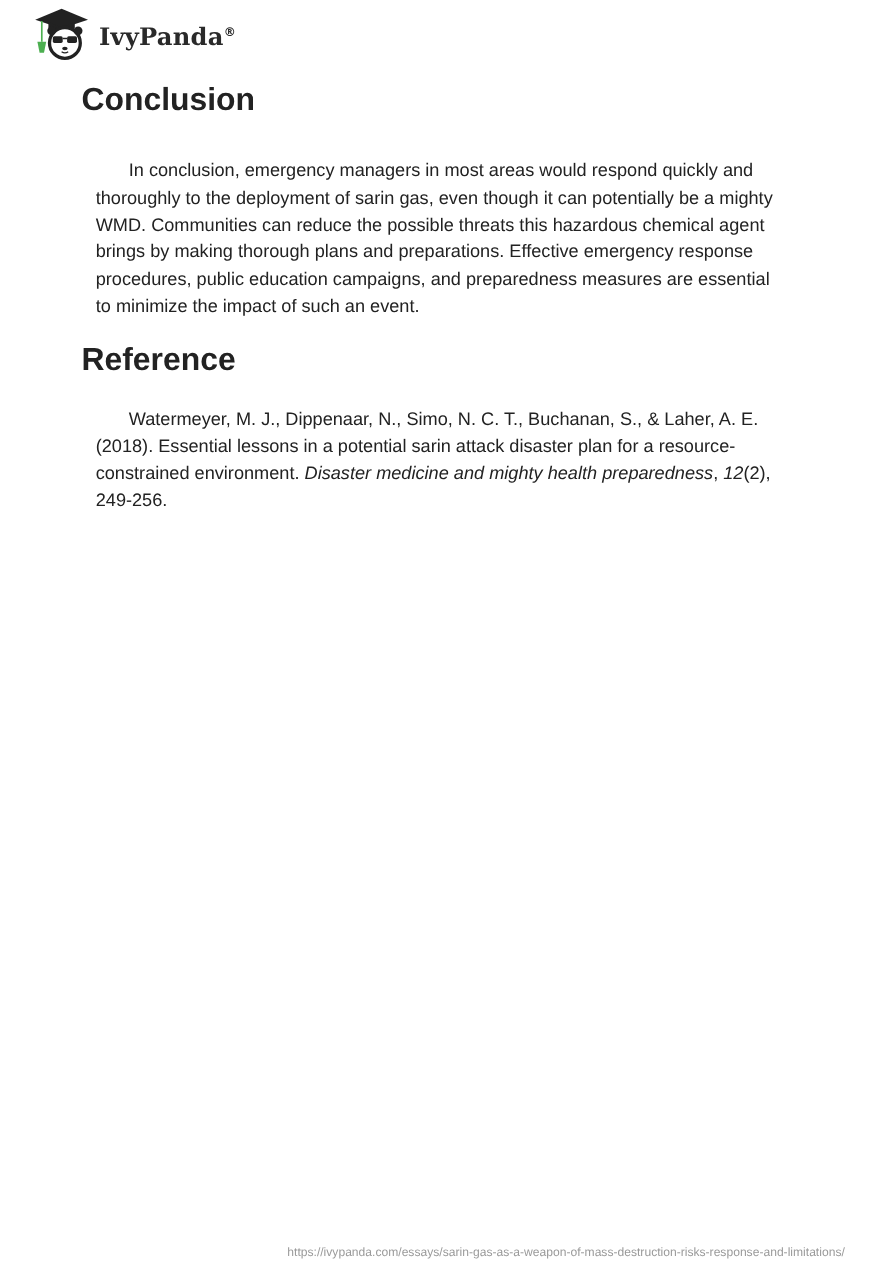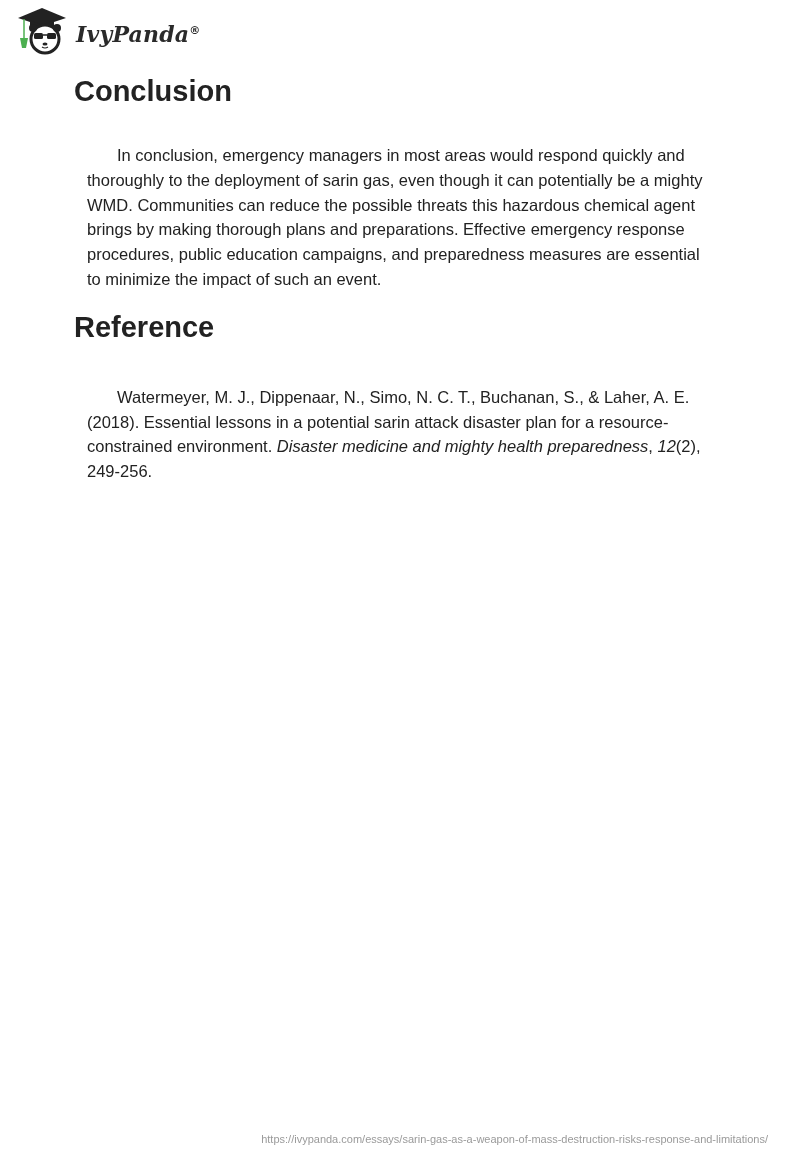--- a/index.html
+++ b/index.html
@@ -16,25 +16,24 @@
       color: #222222;
     }
     .header {
       position: absolute;
       left: 0; top: 0;
       width: 800px;
       height: 60px;
     }
     .logo {
       position: absolute;
-      left: 12px;
+      left: 26px;
       top: 4px;
       display: flex;
       align-items: center;
-      font-style: italic;
     }
     .logo-icon {
       width: 60px;
       height: 52px;
       display: block;
     }
     .logo-text {
       font-family: "DejaVu Serif", serif;
       font-weight: bold;
       font-size: 22px;
@@ -72,21 +71,21 @@
     }
     p {
       margin: 13px;
       font-size: 16.5px;
       line-height: 24.8px;
       color: #222222;
       text-indent: 30px;
     }
     .sec-conclusion h2 { margin-bottom: 31px; }
     .sec-reference { margin-top: 14px; }
-    .sec-reference h2 { margin-bottom: 37px; }
+    .sec-reference h2 { margin-bottom: 21px; }
     .footer-url {
       position: absolute;
       right: 32px;
       top: 1133px;
       font-size: 11px;
       color: #9a9a9a;
       white-space: nowrap;
     }
   </style>
 </head>

